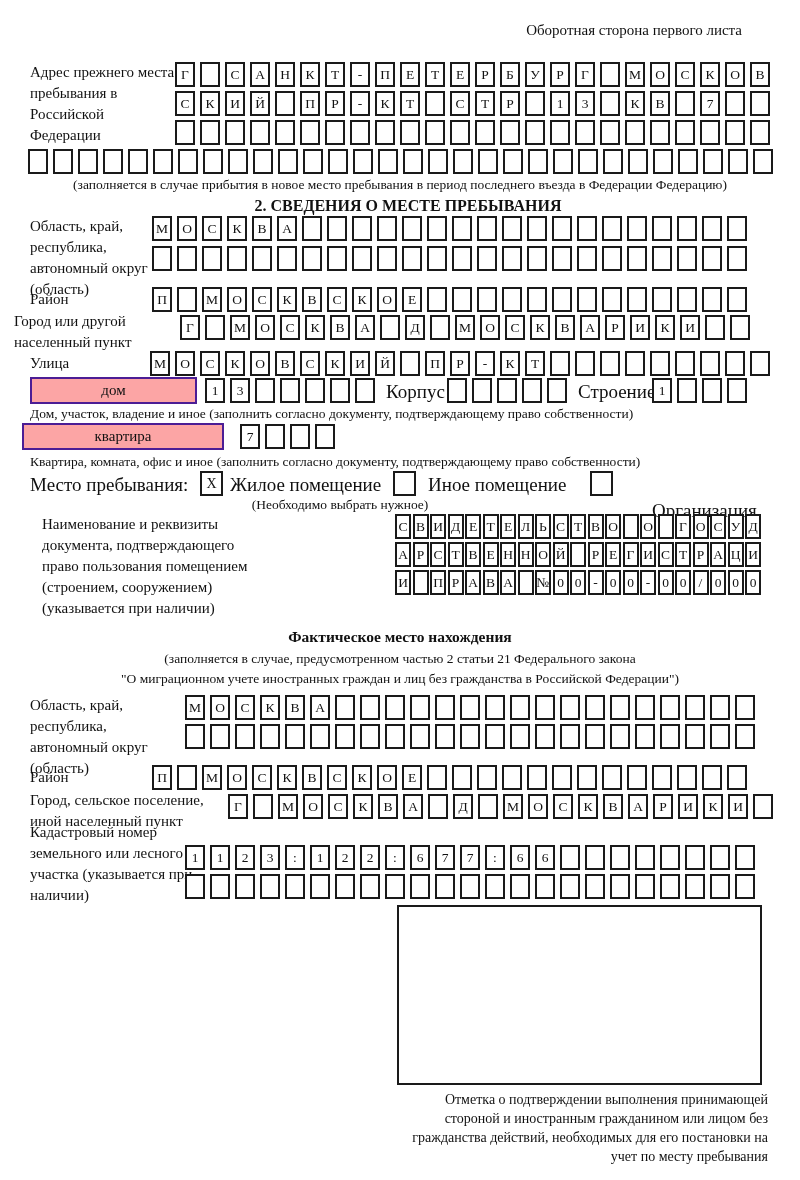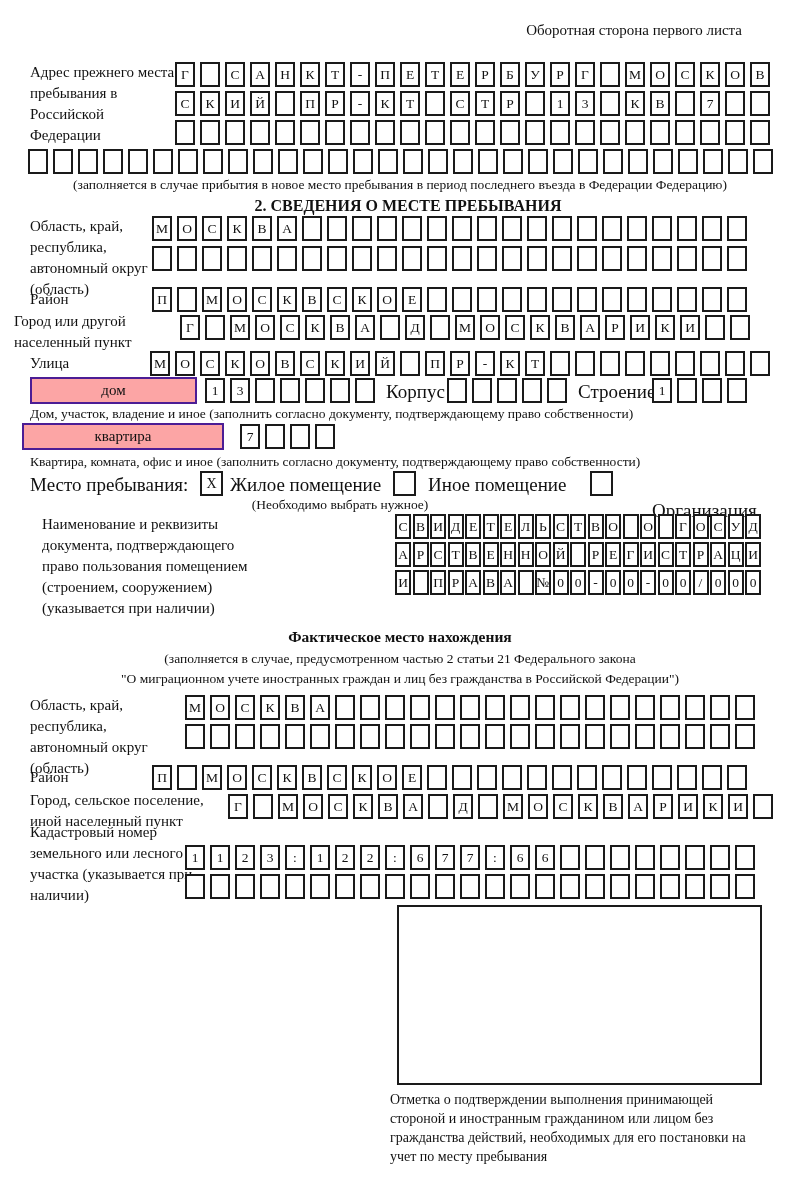--- a/index.html
+++ b/index.html
@@ -576,15 +576,15 @@
       <span class="cell"></span>
       <span class="cell"></span>
       <span class="cell"></span>
       <span class="cell"></span>
       <span class="cell"></span>
       <span class="cell"></span>
       <span class="cell"></span>
     </div>
 
   <div class="bigbox" style="left:397px;top:905px;width:361px;height:176px;"></div>
-  <div class="cap" style="left:390px;top:1090px;width:378px;text-align:left;font-size:14px;line-height:19px;">Отметка о подтверждении выполнения принимающей стороной и иностранным гражданином или лицом без гражданства действий, необходимых для его постановки на учет по месту пребывания</div>
+  <div class="cap" style="left:390px;top:1090px;width:378px;text-align:right;font-size:14px;line-height:19px;">Отметка о подтверждении выполнения принимающей стороной и иностранным гражданином или лицом без гражданства действий, необходимых для его постановки на учет по месту пребывания</div>
 
 </div>
 
 </body></html>

